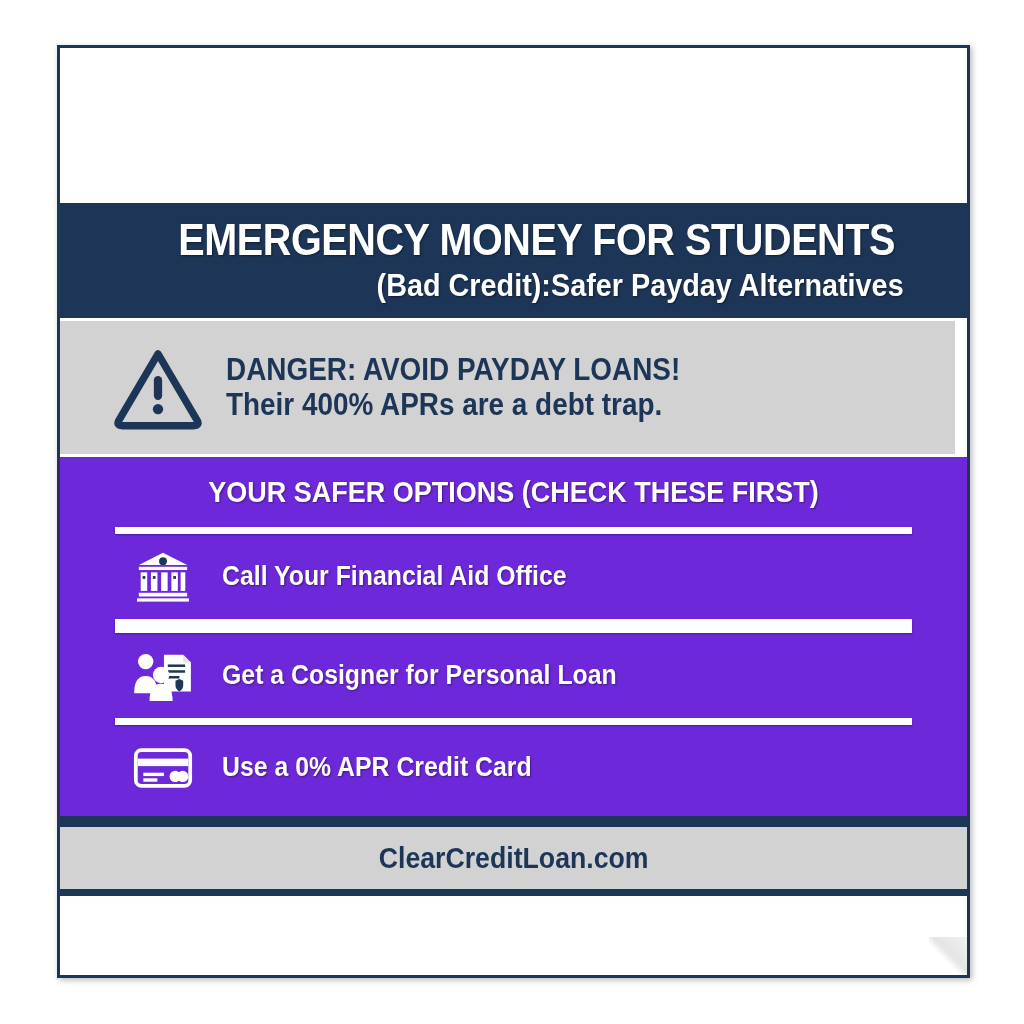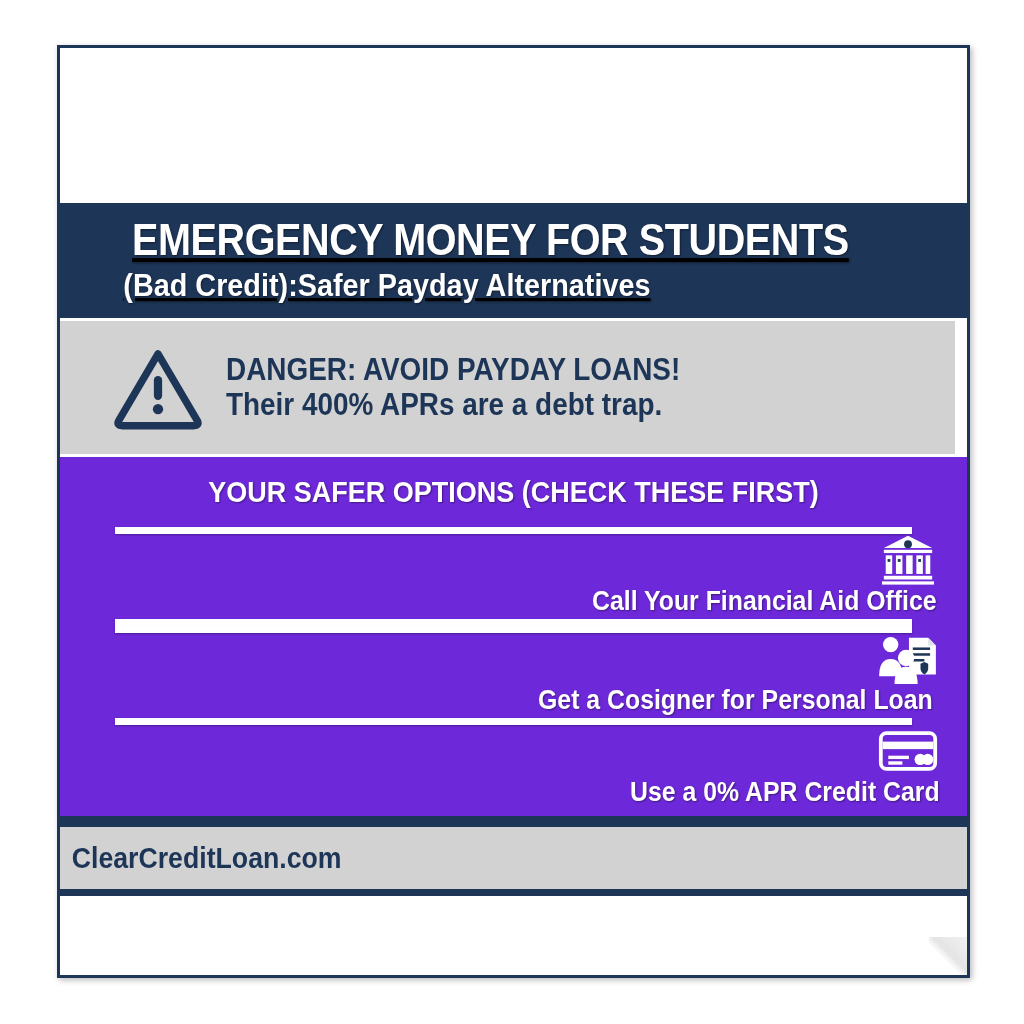--- a/index.html
+++ b/index.html
@@ -28,22 +28,21 @@
   
   .blank-band {
     height: 155px;
     background: #ffffff;
   }
 
   
   .header-band {
     background: #1d3557;
     padding: 14px 20px 16px 20px;
-    text-align: left;
-    text-decoration: underline;
+    text-align: right;
   }
   .header-title {
     color: #ffffff;
     font-size: 45px;
     font-weight: bold;
     letter-spacing: -0.5px;
     line-height: 1.02;
     transform: scaleX(0.88);
     transform-origin: center;
     text-shadow: 1px 1px 2px rgba(0,0,0,0.45);
@@ -119,25 +118,24 @@
   .divider {
     height: 7px;
     background: #ffffff;
     margin: 0 auto;
     width: 797px;
     box-shadow: 0 1px 2px rgba(0,0,0,0.3);
   }
 
   .option-row {
     display: flex;
-    align-items: flex-end;
+    align-items: center;
     height: 85px;
     padding-left: 72px;
     box-sizing: border-box;
-    flex-direction: column;
   }
   .option-icon {
     flex: 0 0 auto;
     width: 62px;
     height: 52px;
     margin-right: 28px;
     display: flex;
     align-items: center;
     justify-content: center;
   }
@@ -154,20 +152,21 @@
   
   .footer-wrap {
     background: #1d3557;
     padding: 8px 0 4px 0;
   }
   .footer-band {
     background: #d2d2d2;
     height: 62px;
     display: flex;
     align-items: center;
+    justify-content: center;
     border-top: 3px solid #1d3557;
     border-bottom: 3px solid #1d3557;
   }
   .footer-text {
     color: #1d3557;
     font-size: 29px;
     font-weight: bold;
     transform: scaleX(0.92);
     transform-origin: center;
     white-space: nowrap;

